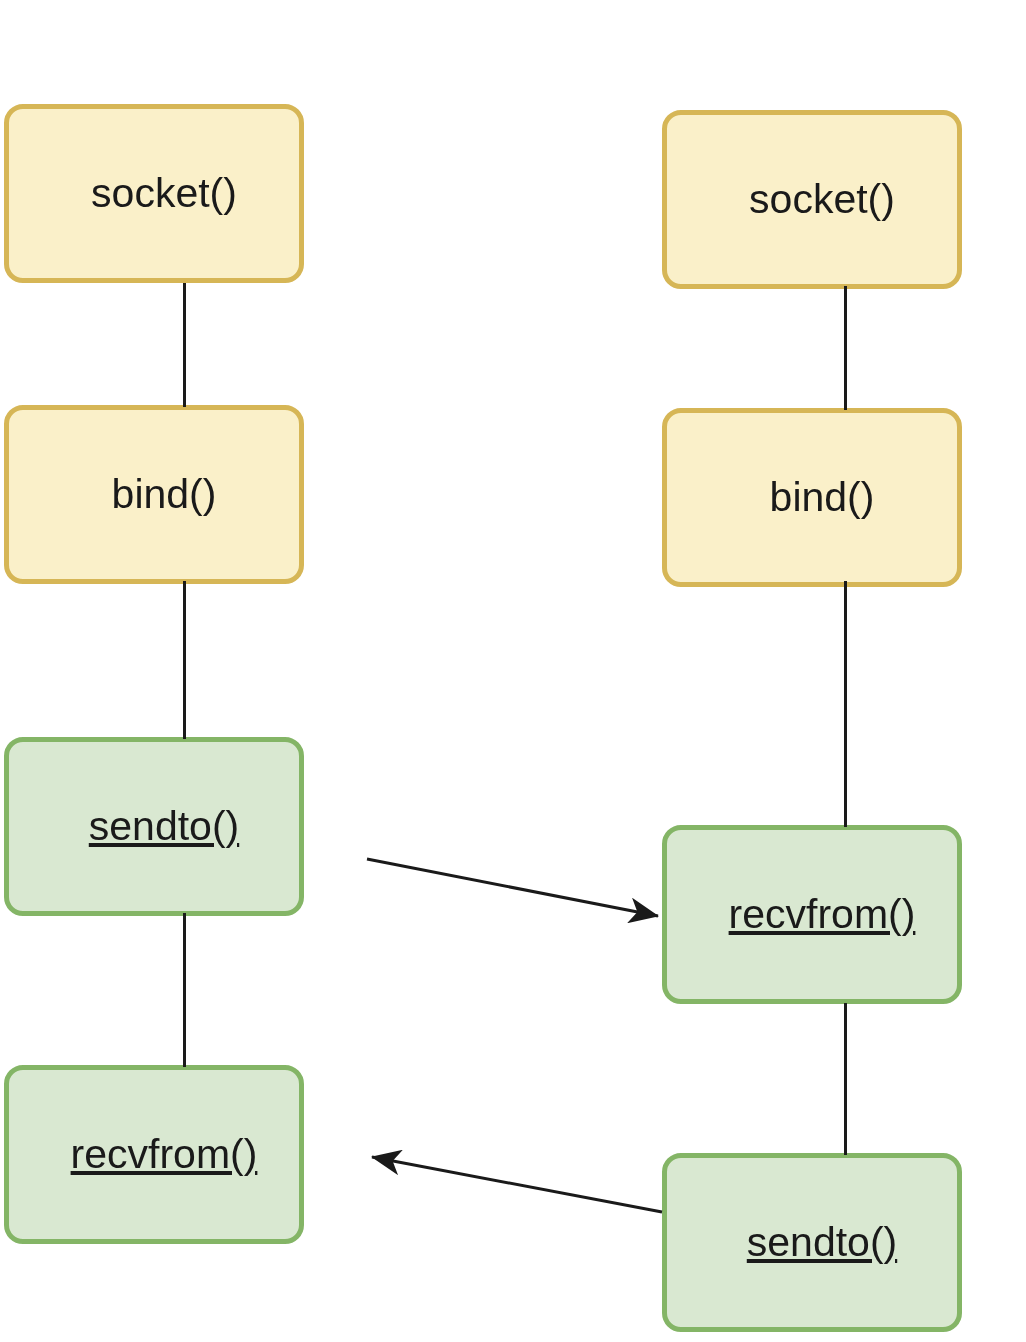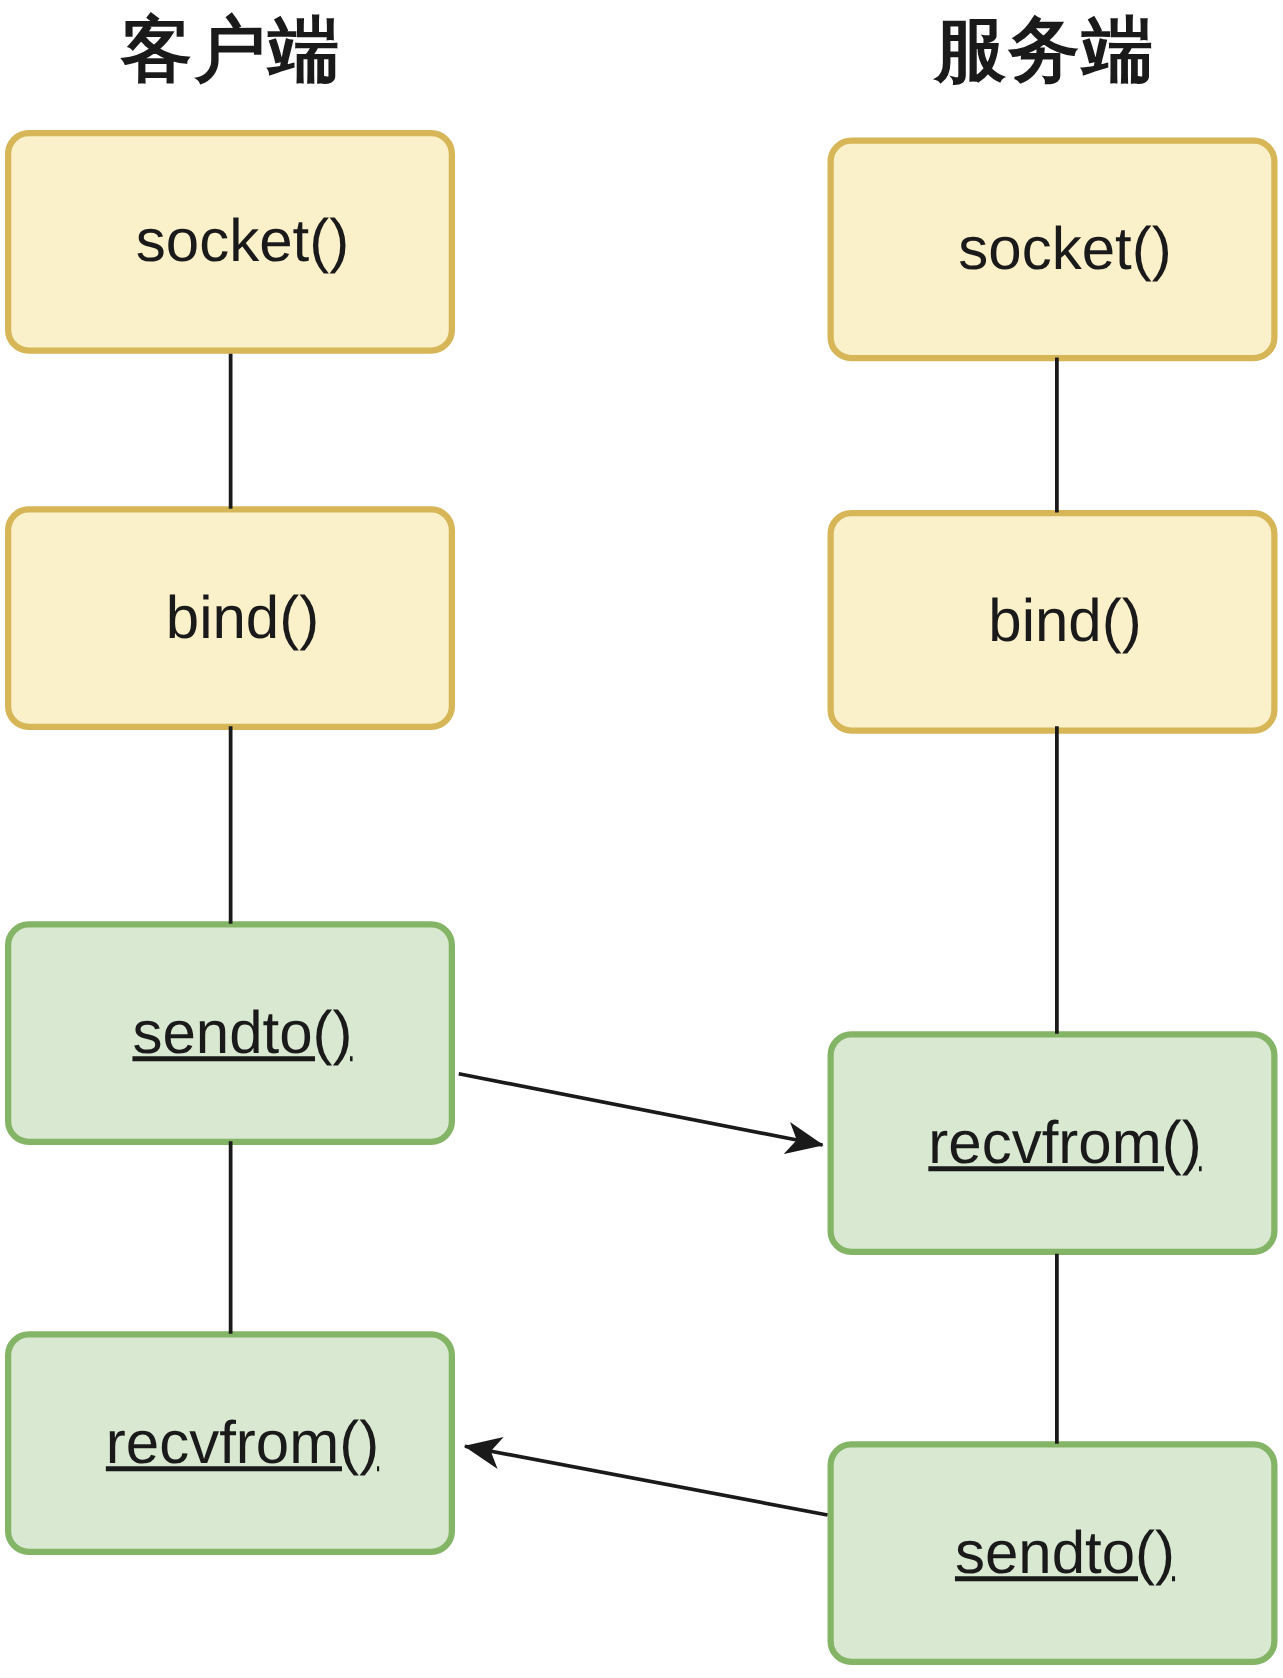--- a/index.html
+++ b/index.html
@@ -23,28 +23,28 @@
     font-weight: 700;
     color: var(--text, #1a1a1a);
     letter-spacing: 2px;
     line-height: 70px;
   }
   .col-header.client { left: 4px;   top: 5px; }
   .col-header.server { left: 655px; top: 5px; }
 
   .node {
     position: absolute;
-    width: 360px;
+    width: 300px;
     height: 179px;
     box-sizing: border-box;
     border-radius: 19px;
     display: flex;
     align-items: center;
     justify-content: center;
-    font-size: 48px;
+    font-size: 41px;
     color: var(--text, #1a1a1a);
     padding-left: 20px;
   }
   .node.yellow {
     background: var(--yellow-fill, #faf0c9);
     border: 5px solid var(--yellow-border, #d6b656);
   }
   .node.green {
     background: var(--green-fill, #d9e8d1);
     border: 5px solid var(--green-border, #84b566);
@@ -84,22 +84,20 @@
     stroke: var(--line, #1a1a1a);
     stroke-width: 3;
   }
   .edge-layer .arrowhead { fill: var(--line, #1a1a1a); }
 </style>
 </head>
 <body>
 
 <div class="canvas">
 
-  <div class="col-header client">客户端</div>
-  <div class="col-header server">服务端</div>
 
   <div class="node yellow client-socket">socket()</div>
   <div class="node yellow client-bind">bind()</div>
   <div class="node green client-sendto">sendto()</div>
   <div class="node green client-recvfrom">recvfrom()</div>
 
   <div class="node yellow server-socket">socket()</div>
   <div class="node yellow server-bind">bind()</div>
   <div class="node green server-recvfrom">recvfrom()</div>
   <div class="node green server-sendto">sendto()</div>

